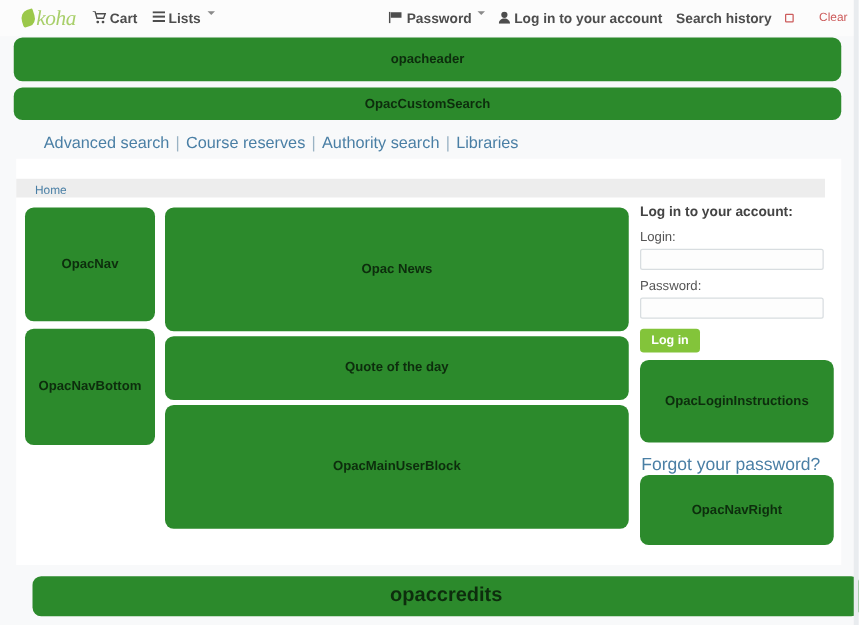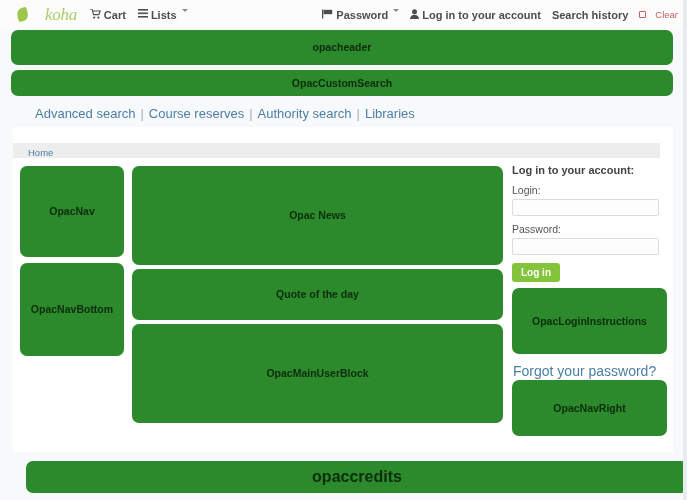--- a/index.html
+++ b/index.html
@@ -32,42 +32,41 @@
     border-radius: 60% 10% 55% 15%;
     transform: rotate(-18deg);
     display: inline-block;
   }
   #brand .wordmark {
     font-family: "Liberation Serif", serif;
     font-style: italic;
     font-size: 17px;
     color: #a8cf6a;
     letter-spacing: -0.3px;
-    margin-left: 16px;
   }
   .nav-left { display: flex; align-items: center; margin-left: 13px; gap: 12px; }
   .nav-item {
     display: flex; align-items: flex-start; gap: 3px;
     font-size: 11px; font-weight: bold; color: #4d4d4d;
     text-decoration: none; cursor: pointer;
   }
   .nav-right {
     position: absolute; right: 9px; top: 0; height: 29px;
     display: flex; align-items: center; gap: 11px;
   }
   .nav-right .nav-item { font-weight: bold; }
   .caret {
     display: inline-block; width: 0; height: 0;
     border-left: 3px solid transparent; border-right: 3px solid transparent;
     border-top: 3.5px solid #8a8a8a; margin-left: 2px;
   }
   .ico { display: inline-block; }
   .ico svg { display: block; }
   .clear-link {
-    display: flex; align-items: center; gap: 9px;
+    display: flex; align-items: center; gap: 20px;
     font-size: 9.5px; color: #cc5b5b; text-decoration: none; cursor: pointer;
   }
   .clear-box {
     width: 7px; height: 7px; border: 1.5px solid #cc5b5b; border-radius: 1px;
     display: inline-block;
   }
 
   
   .gblock {
     position: absolute;

